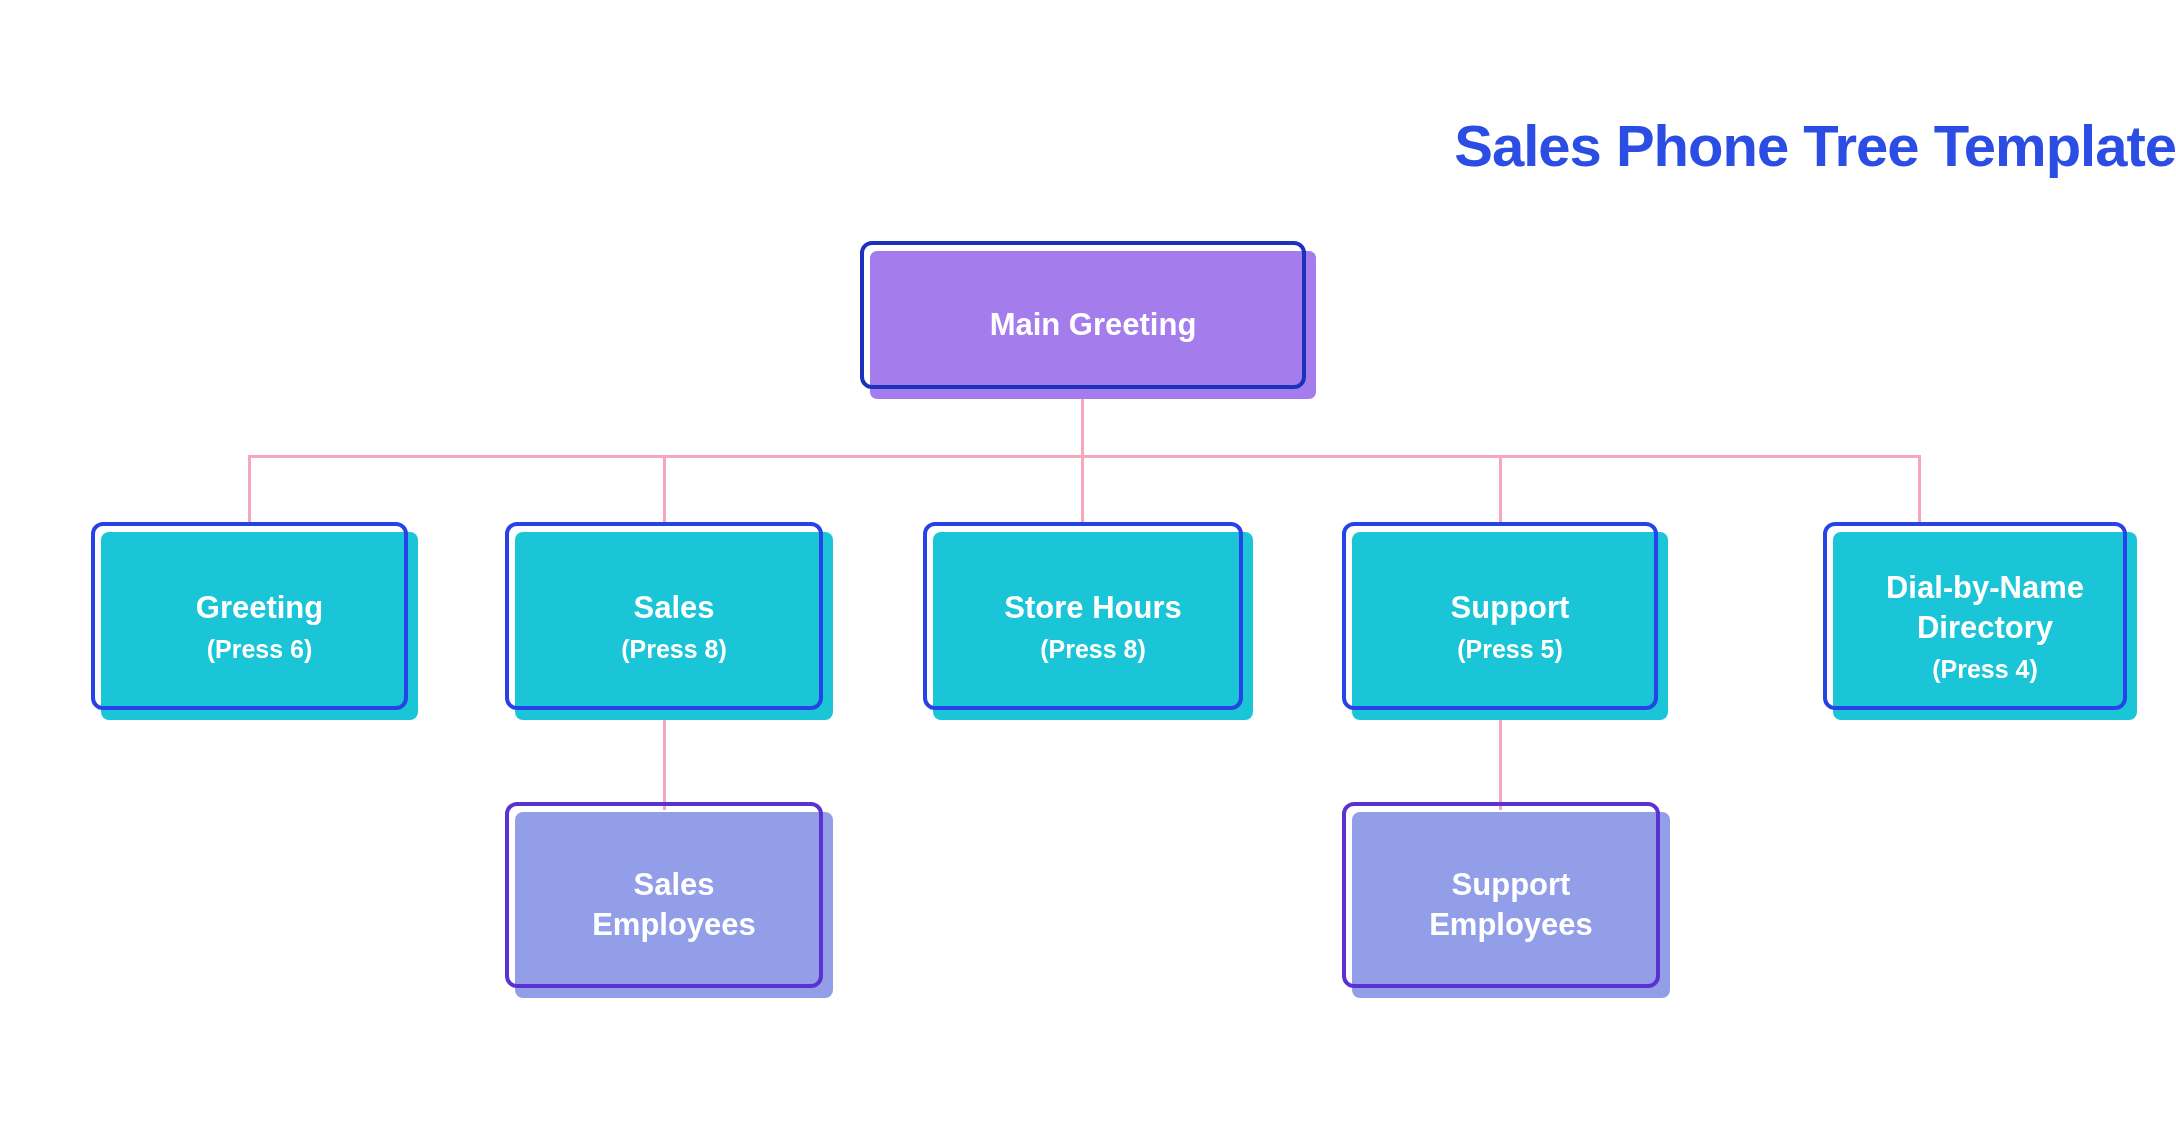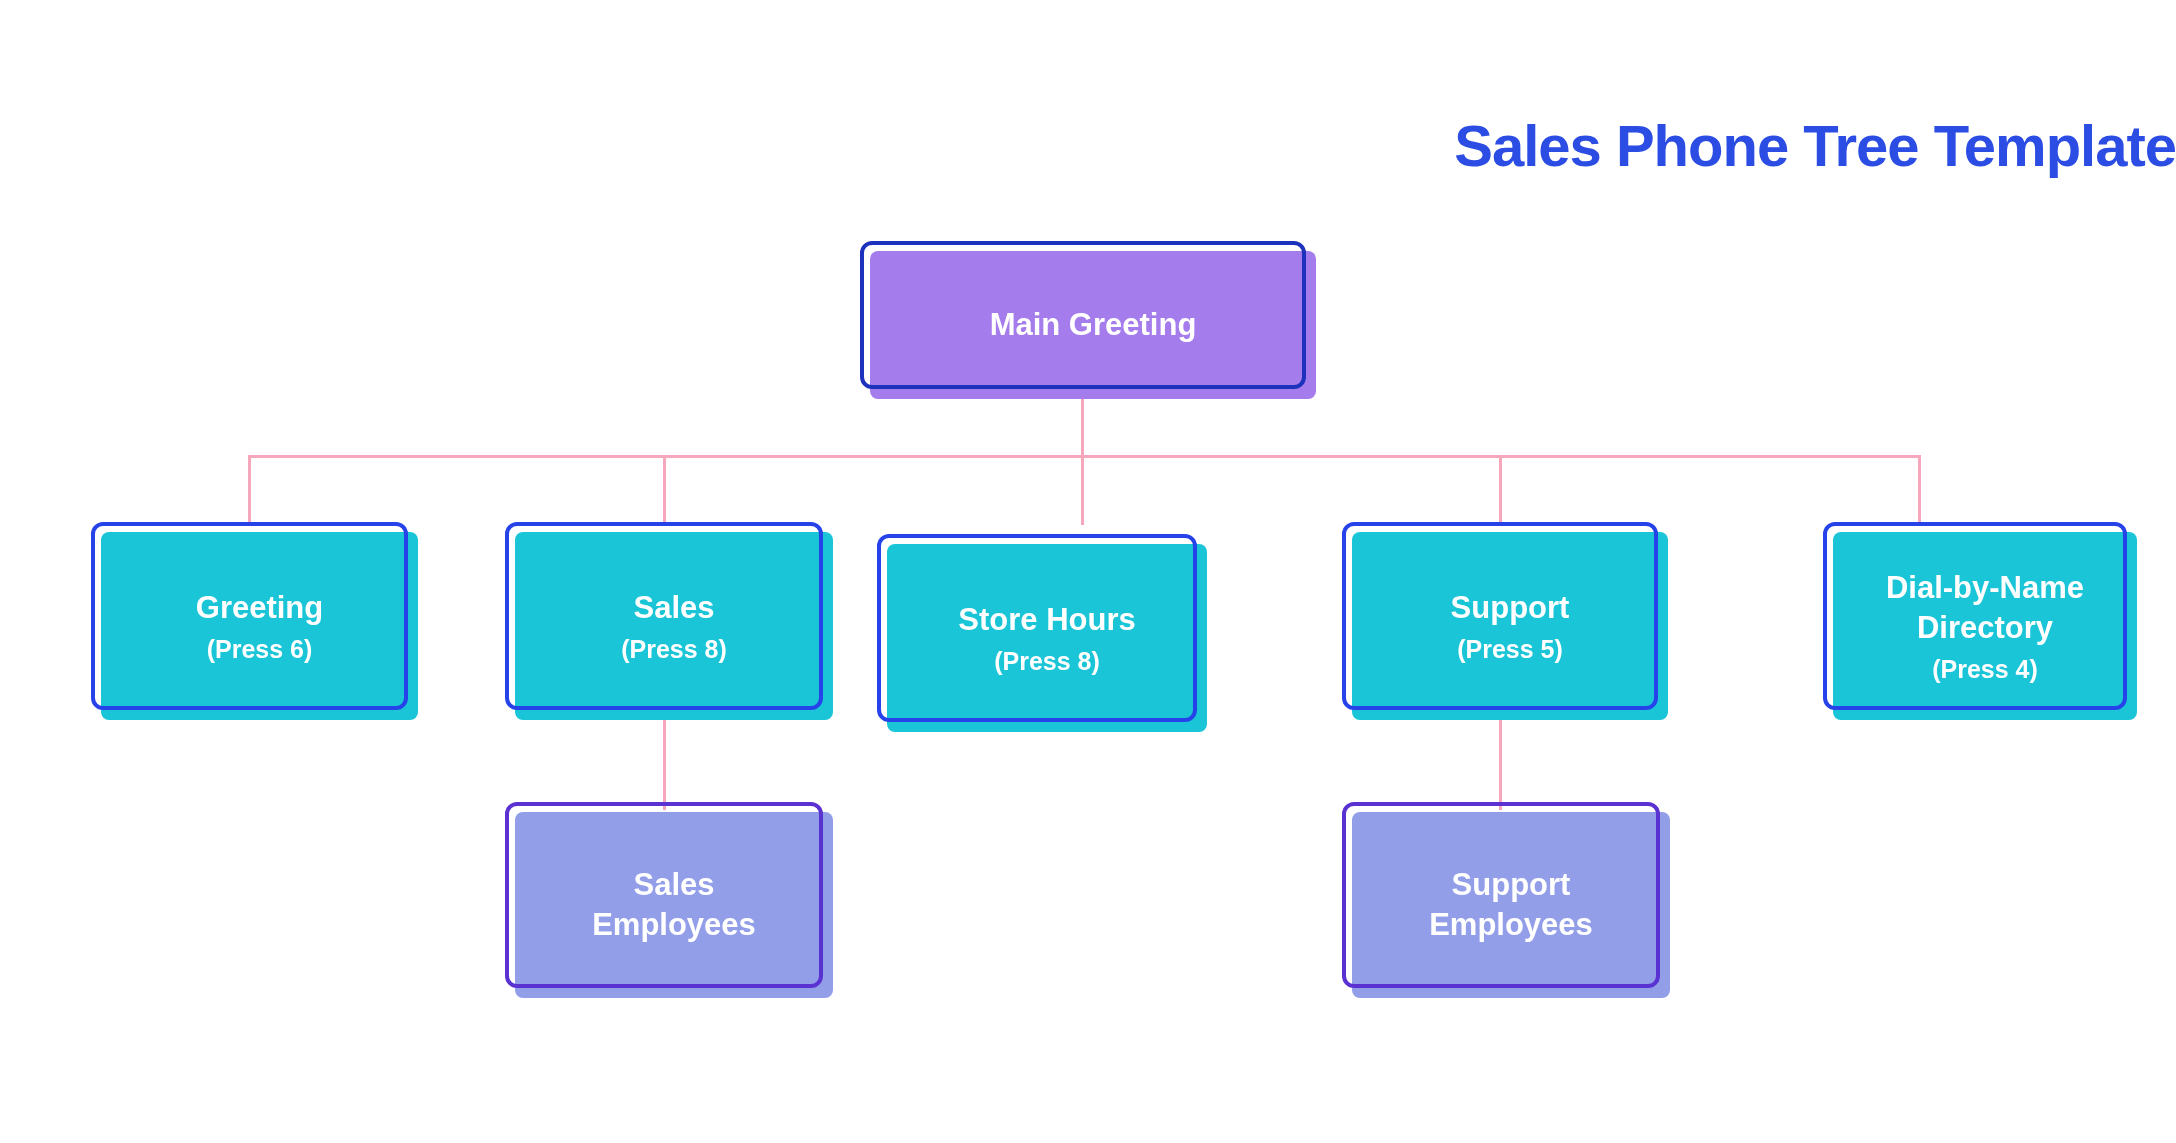--- a/index.html
+++ b/index.html
@@ -32,32 +32,32 @@
     box-sizing:border-box;border:4px solid;border-radius:12px;
     pointer-events:none;
   }
   .node .label{
     font-size:31px;font-weight:bold;line-height:40px;white-space:pre-line;
   }
   .node .press{
     font-size:25px;font-weight:bold;line-height:32px;margin-top:5px;
   }
 
-  .node.purple   .fill{background:var(--c-purple_fill,#A57CEC);}
+  .node.purple   .fill{background:var(--c-purple_fill,#A57CEC);border-radius:7px;}
   .node.purple   .outline{border-color:var(--c-purple_border,#1C31BC);}
   .node.teal     .fill{background:var(--c-teal_fill,#19C5D6);}
   .node.teal     .outline{border-color:var(--c-teal_border,#2543E8);}
   .node.lavender .fill{background:var(--c-lavender_fill,#939EE9);}
   .node.lavender .outline{border-color:var(--c-lavender_border,#5B32D2);}
 
   
   .node-main             {left:860px; top:241px;width:446px;height:148px;}
   .node-spanish          {left:91px;  top:522px;width:317px;height:188px;}
   .node-sales            {left:505px; top:522px;width:318px;height:188px;}
-  .node-store-hours      {left:877px; top:522px;width:320px;height:188px;margin-top:12px;}
+  .node-store-hours      {left:923px; top:522px;width:320px;height:188px;}
   .node-support          {left:1342px;top:522px;width:316px;height:188px;}
   .node-directory        {left:1823px;top:522px;width:304px;height:188px;}
   .node-sales-employees  {left:505px; top:802px;width:318px;height:186px;}
   .node-support-employees{left:1342px;top:802px;width:318px;height:186px;}
 
   
   .conn-main-drop     {left:1081px;top:395px;width:3px;height:63px;}
   .conn-bus           {left:249px; top:455px;width:1672px;height:3px;}
   .conn-drop-spanish  {left:248px; top:455px;width:3px;height:70px;}
   .conn-drop-sales    {left:663px; top:455px;width:3px;height:70px;}

